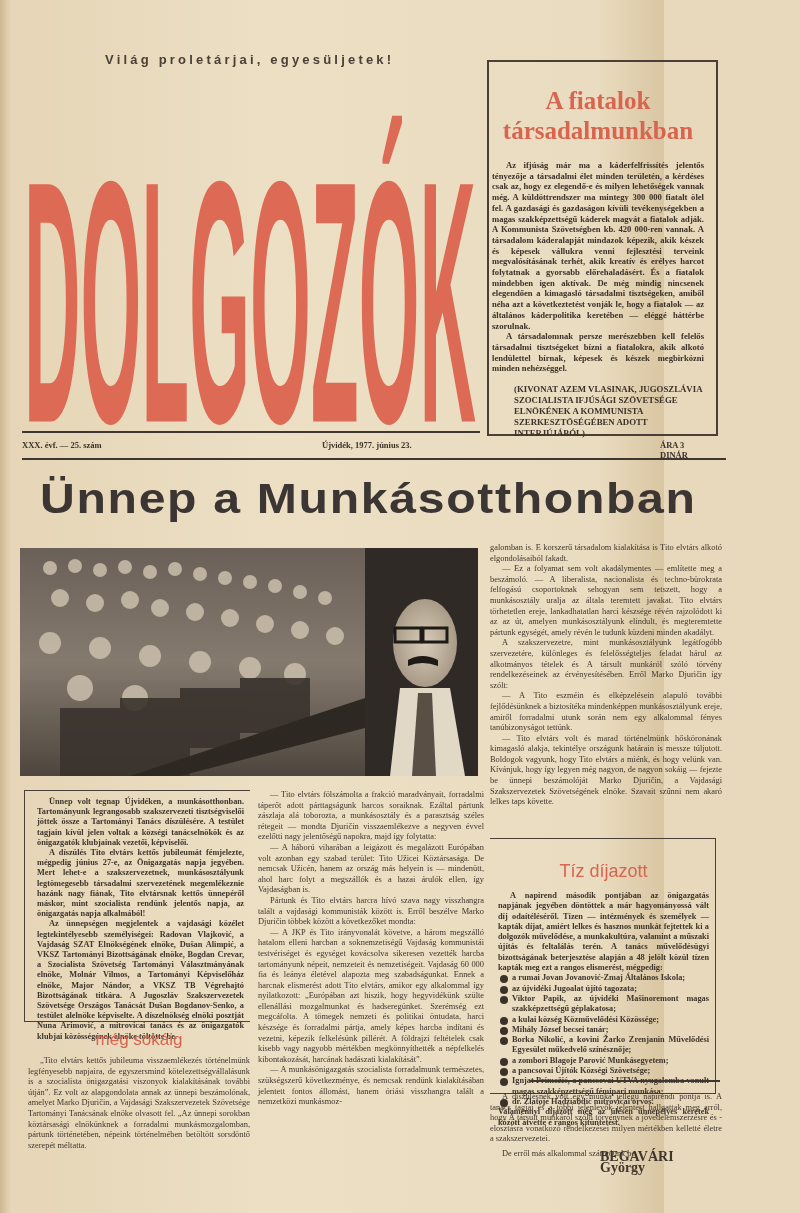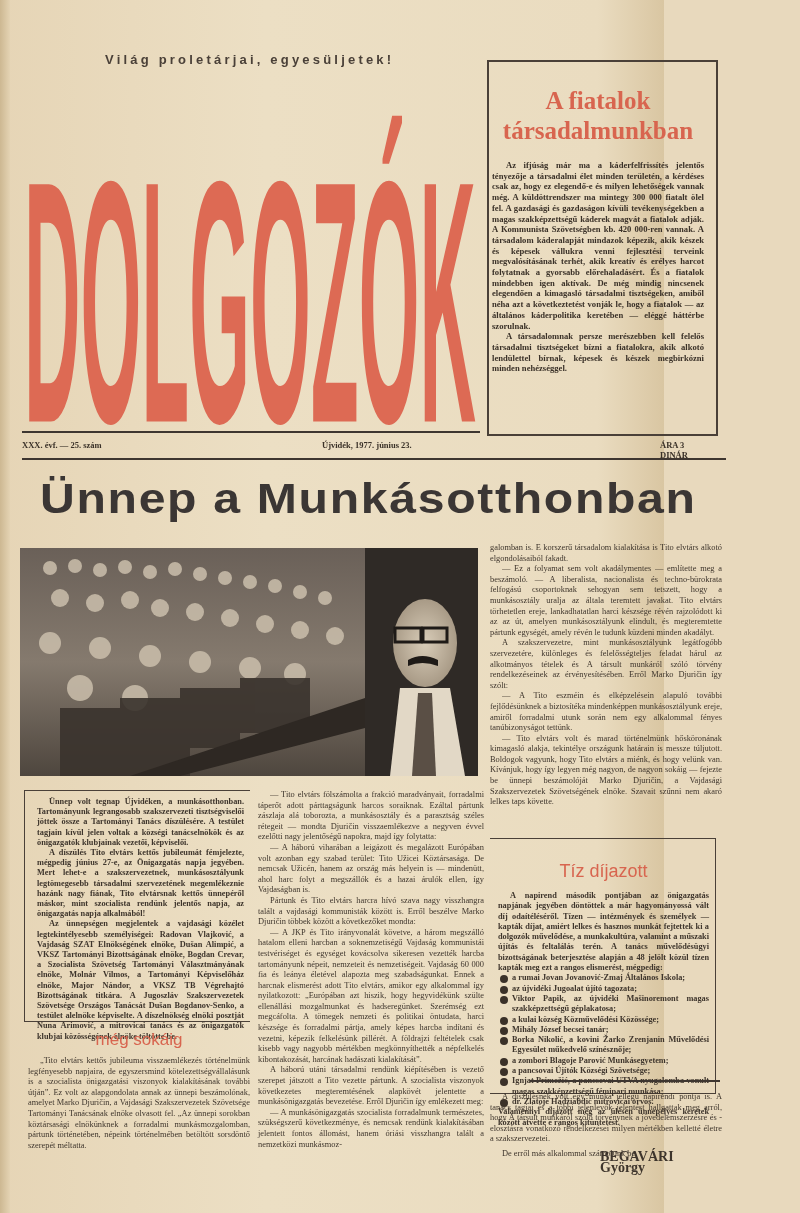--- a/index.html
+++ b/index.html
@@ -46,20 +46,21 @@
 
   <div class="info-box">
     <div class="info-title">
       <div>A fiatalok</div>
       <div>társadalmunkban</div>
     </div>
     <div class="info-body">
       <p>Az ifjúság már ma a káderfelfrissítés jelentős tényezője a társadalmi élet minden területén, a kérdéses csak az, hogy ez elegendő-e és milyen lehetőségek vannak még. A küldöttrendszer ma mintegy 300 000 fiatalt ölel fel. A gazdasági és gazdaságon kívüli tevékenységekben a magas szakképzettségű káderek magvát a fiatalok adják. A Kommunista Szövetségben kb. 420 000-ren vannak. A társadalom káderalapját mindazok képezik, akik készek és képesek vállukra venni fejlesztési terveink megvalósításának terhét, akik kreatív és erélyes harcot folytatnak a gyorsabb előrehaladásért. És a fiatalok mindebben igen aktívak. De még mindig nincsenek elegendően a kimagasló társadalmi tisztségeken, amiből néha azt a következtetést vonják le, hogy a fiatalok — az általános káderpolitika keretében — eléggé háttérbe szorulnak.</p>
       <p>A társadalomnak persze merészebben kell felelős társadalmi tisztségeket bízni a fiatalokra, akik alkotó lendülettel bírnak, képesek és készek megbirkózni minden nehézséggel.</p>
     </div>
+    <div class="info-quote">(KIVONAT AZEM VLASINAK, JUGOSZLÁVIA SZOCIALISTA IFJÚSÁGI SZÖVETSÉGE ELNÖKÉNEK A KOMMUNISTA SZERKESZTŐSÉGÉBEN ADOTT INTERJÚJÁBÓL)</div>
   </div>
 
   <div class="dateline" style="left:22px;">XXX. évf. — 25. szám</div>
   <div class="dateline" style="left:322px;">Újvidék, 1977. június 23.</div>
   <div class="dateline" style="left:660px;">ÁRA 3 DINÁR</div>
   <div class="rule" style="left:22px;top:458px;width:704px;height:1.5px;"></div>
 
   <div class="headline">Ünnep a Munkásotthonban</div>
 
   <div class="photo">
@@ -139,21 +140,20 @@
     <div class="col" style="position:static;margin-top:6px;">
       <p>„Tito elvtárs kettős jubileuma visszaemlékezés történelmünk legfényesebb napjaira, de egyszersmind kötelezettségvállalásunk is a szocialista önigazgatási viszonyok kialakításának további útján”. Ez volt az alapgondolata annak az ünnepi beszámolónak, amelyet Marko Djuričin, a Vajdasági Szakszervezetek Szövetsége Tartományi Tanácsának elnöke olvasott fel. „Az ünnepi sorokban köztársasági elnökünknek a forradalmi munkásmozgalomban, pártunk történetében, népeink történelmében betöltött sorsdöntő szerepét méltatta.</p>
     </div>
   </div>
 
   <div class="col" style="left:258px;top:790px;width:226px;">
     <p>— Tito elvtárs fölszámolta a frakció maradványait, forradalmi táperőt adott párttagságunk harcos soraiknak. Ezáltal pártunk zászlaja alá toborozta, a munkásosztály és a parasztság széles rétegeit — mondta Djuričin visszaemlékezve a negyven évvel ezelőtti nagy jelentőségű napokra, majd így folytatta:</p>
     <p>— A háború viharában a leigázott és megalázott Európában volt azonban egy szabad terület: Tito Užicei Köztársasága. De nemcsak Užicén, hanem az ország más helyein is — mindenütt, ahol harc folyt a megszállók és a hazai árulók ellen, így Vajdaságban is.</p>
     <p>Pártunk és Tito elvtárs harcra hívó szava nagy visszhangra talált a vajdasági kommunisták között is. Erről beszélve Marko Djuričin többek között a következőket mondta:</p>
     <p>— A JKP és Tito irányvonalát követve, a három megszálló hatalom elleni harcban a soknemzetiségű Vajdaság kommunistái testvériséget és egységet kovácsolva sikeresen vezették harcba tartományunk népeit, nemzeteit és nemzetiségeit. Vajdaság 60 000 fia és leánya életével alapozta meg szabadságunkat. Ennek a harcnak elismerést adott Tito elvtárs, amikor egy alkalommal így nyilatkozott: „Európában azt hiszik, hogy hegyvidékünk szülte ellenállási mozgalmunkat és hadseregünket. Szerémség ezt megcáfolta. A tömegek nemzeti és politikai öntudata, harci készsége és forradalmi pártja, amely képes harcba indítani és vezetni, képezik felkelésünk pillérét. A földrajzi feltételek csak kisebb vagy nagyobb mértékben megkönnyíthették a népfelkelés kibontakozását, harcának hadászati kialakítását”.</p>
-    <p>A háború utáni társadalmi rendünk kiépítésében is vezető szerepet játszott a Tito vezette pártunk. A szocialista viszonyok következetes megteremtésének alapkövét jelentette a munkásönigazgatás bevezetése. Erről Djuričin így emlékezett meg:</p>
     <p>— A munkásönigazgatás szocialista forradalmunk természetes, szükségszerű következménye, és nemcsak rendünk kialakításában jelentett fontos állomást, hanem óriási visszhangra talált a nemzetközi munkásmoz-</p>
   </div>
 
   <div class="col" style="left:490px;top:543px;width:232px;">
     <p style="text-indent:0">galomban is. E korszerű társadalom kialakítása is Tito elvtárs alkotó elgondolásaiból fakadt.</p>
     <p>— Ez a folyamat sem volt akadálymentes — említette meg a beszámoló. — A liberalista, nacionalista és techno-bürokrata felfogású csoportoknak sehogyan sem tetszett, hogy a munkásosztály uralja az általa teremtett javakat. Tito elvtárs törhetetlen ereje, lankadhatatlan harci készsége révén rajzolódott ki az az út, amelyen munkásosztályunk elindult, és megteremtette pártunk egységét, amely révén le tudunk küzdeni minden akadályt.</p>
     <p>A szakszervezetre, mint munkásosztályunk legátfogóbb szervezetére, különleges és felelősségteljes feladat hárul az alkotmányos tételek és A társult munkáról szóló törvény rendelkezéseinek az érvényesítésében. Erről Marko Djuričin így szólt:</p>
     <p>— A Tito eszméin és elképzelésein alapuló további fejlődésünknek a biztosítéka mindenképpen munkásosztályunk ereje, amiről forradalmi utunk során nem egy alkalommal fényes tanúbizonyságot tettünk.</p>
     <p>— Tito elvtárs volt és marad történelmünk hősköronának kimagasló alakja, tekintélye országunk határain is messze túljutott. Boldogok vagyunk, hogy Tito elvtárs a miénk, és hogy velünk van. Kívánjuk, hogy így legyen még nagyon, de nagyon sokáig — fejezte be ünnepi beszámolóját Marko Djuričin, a Vajdasági Szakszervezetek Szövetségének elnöke. Szavait szűnni nem akaró lelkes taps követte.</p>
   </div>

